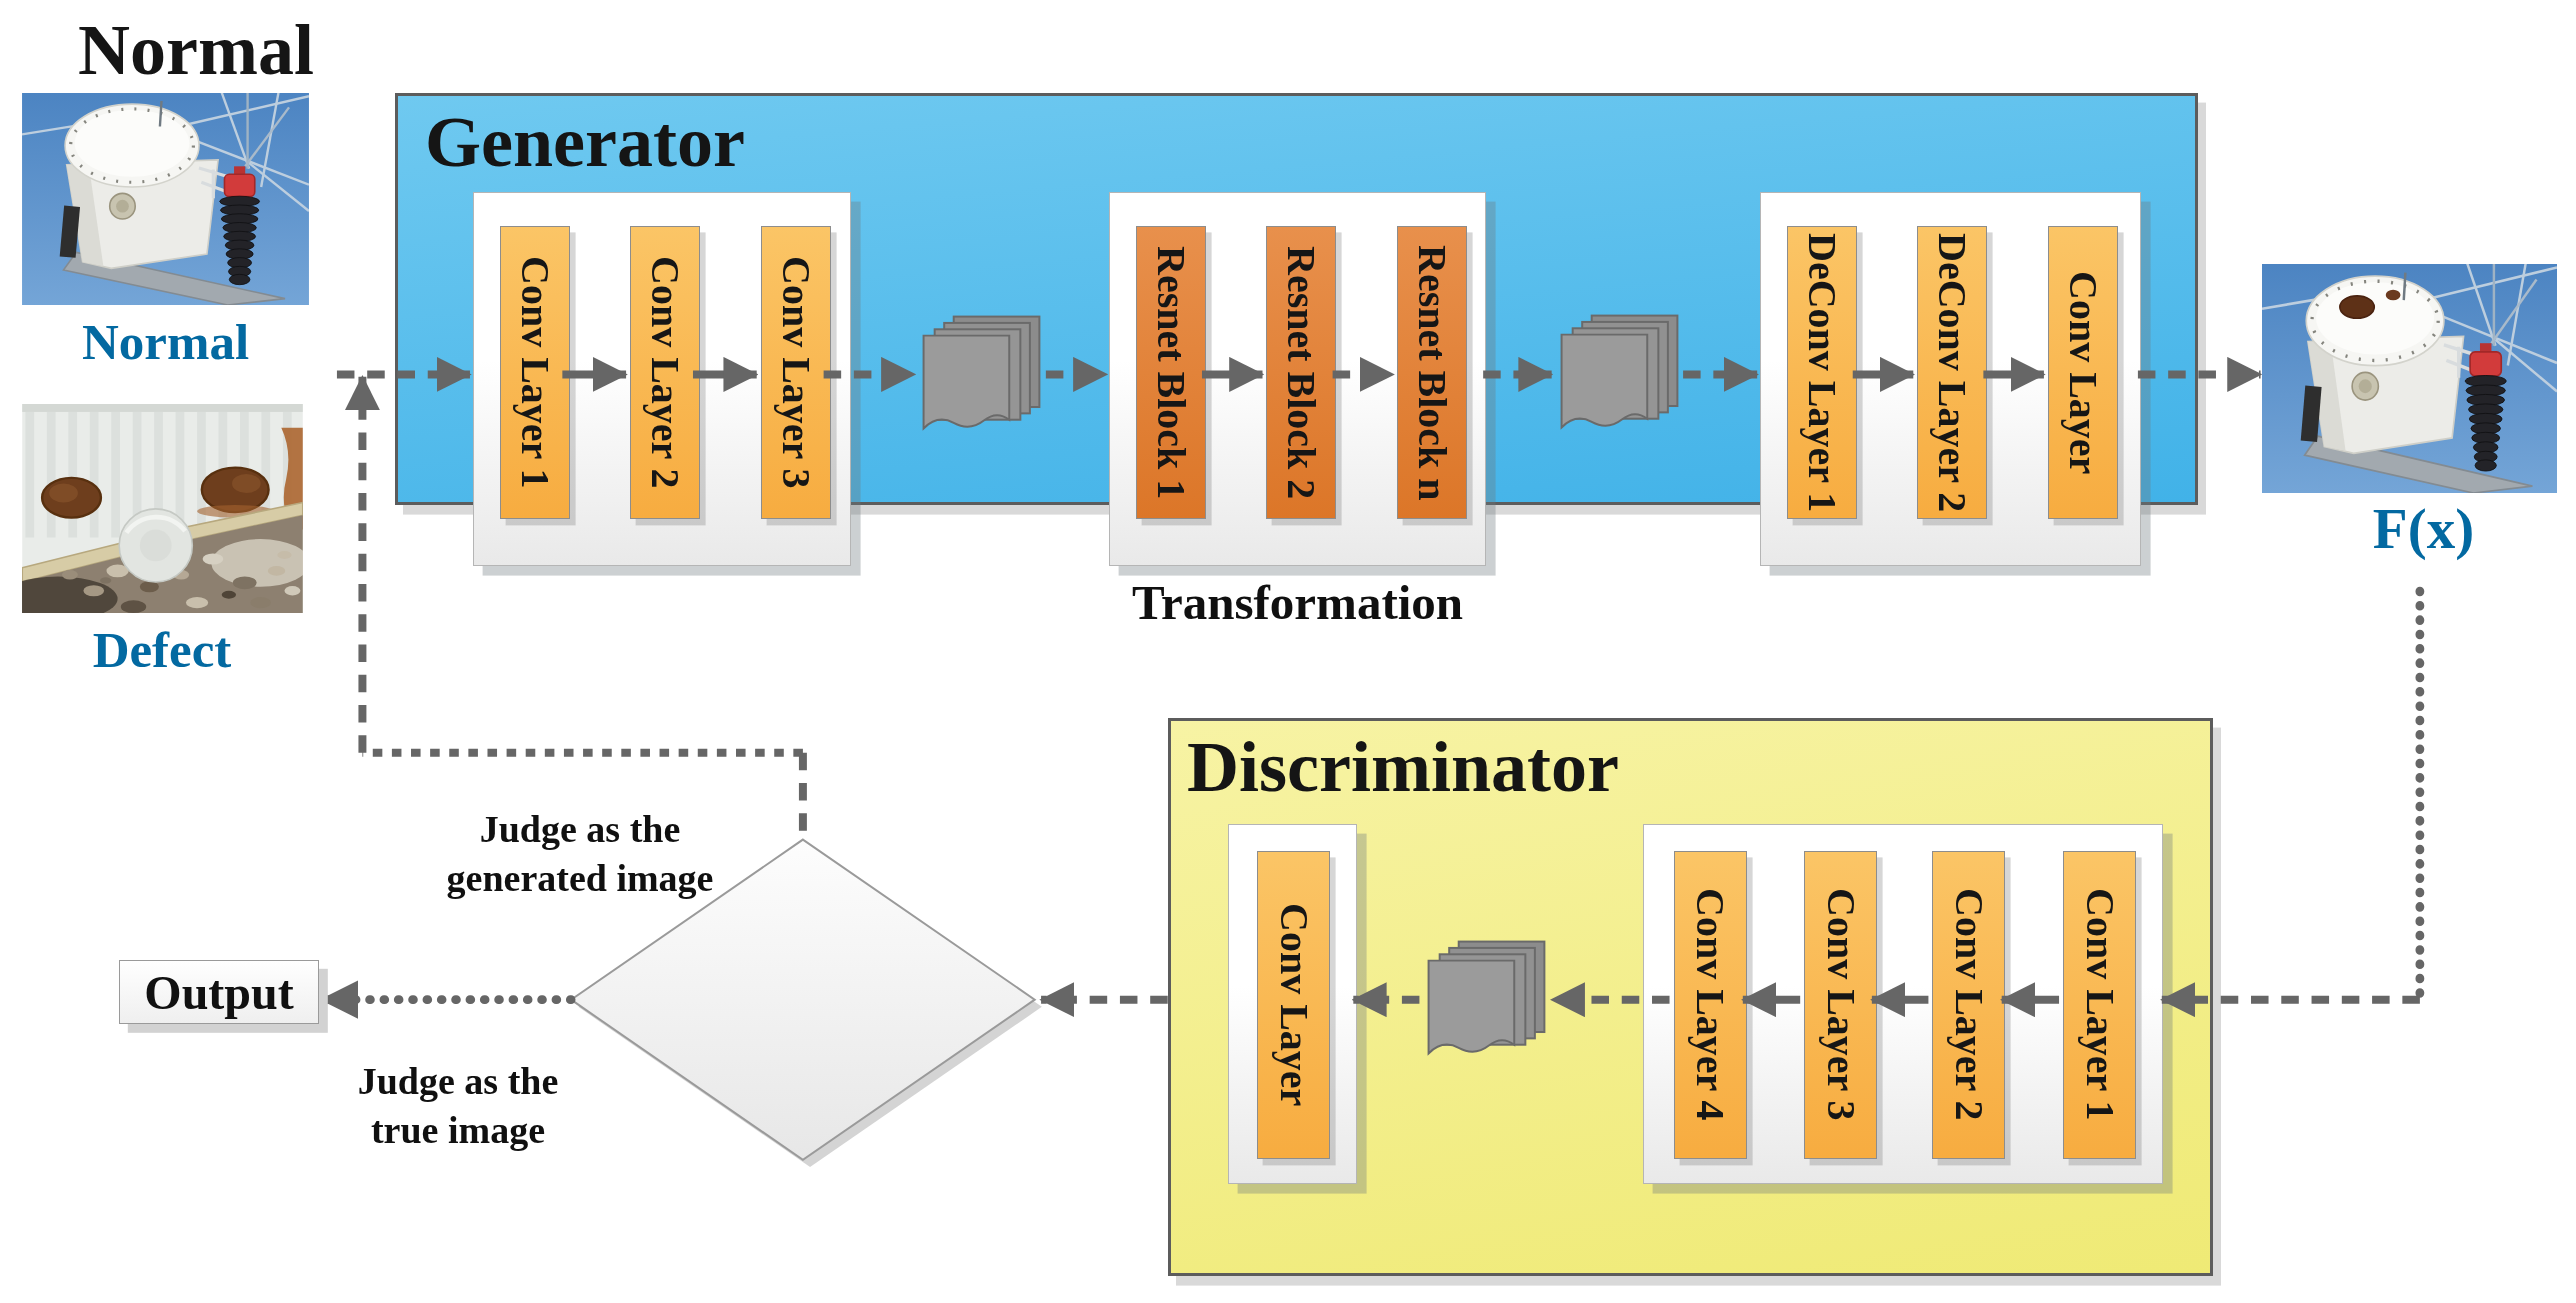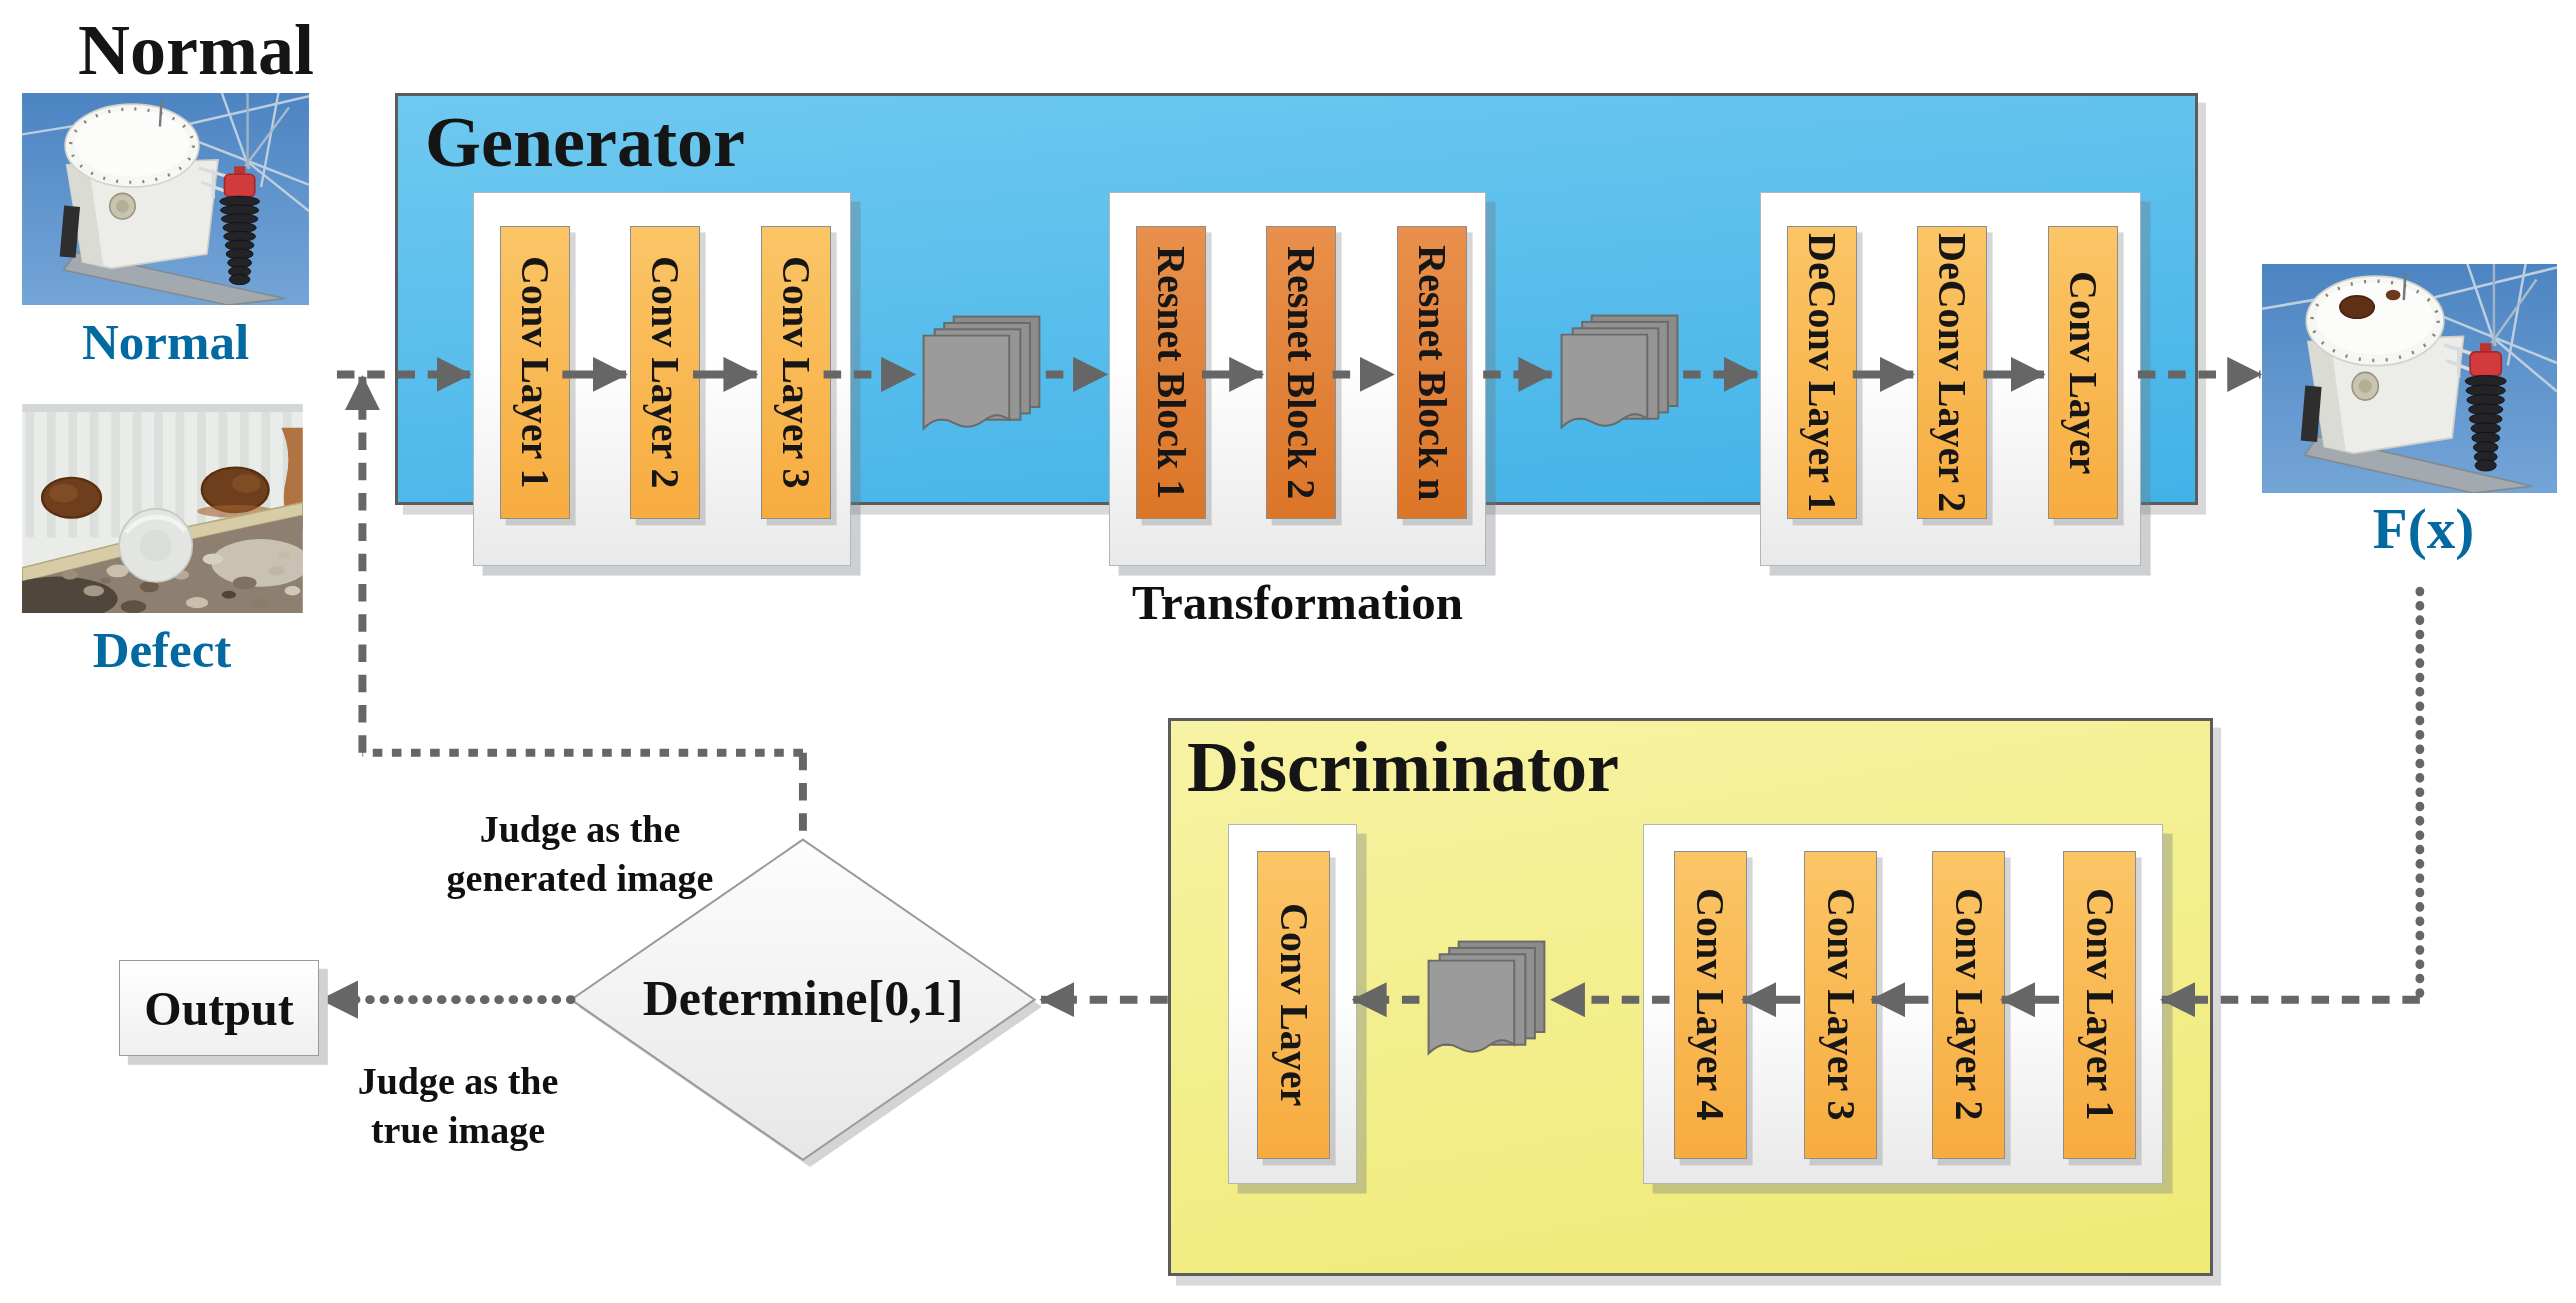--- a/index.html
+++ b/index.html
@@ -66,21 +66,21 @@
   .a-dotted   { stroke-dasharray:12 12; }
   .a-dots2    { stroke-dasharray:1 17; stroke-linecap:round; stroke-width:11; }
   .ah-fill    { fill:var(--arrow); }
 
   
   .decision-label {
     position:absolute; left:588px; top:973px; width:430px; z-index:20;
     text-align:center; font-weight:bold; font-size:50px; line-height:1; color:#131313;
   }
   .output-box {
-    position:absolute; left:119px; top:960px; width:200px; height:96px; z-index:20;
+    position:absolute; left:119px; top:960px; width:200px; height:64px; z-index:20;
     background:linear-gradient(180deg,#ffffff,#efefef);
     border:1.6px solid #9a9a9a; box-sizing:border-box;
     box-shadow:8.8px 8.8px 0 #d2d2d2;
     display:flex; align-items:center; justify-content:center;
   }
   .output-box span { font-weight:bold; font-size:48px; color:#111; }
 
   .annot {
     position:absolute; z-index:20; text-align:center;
     font-weight:bold; font-size:38px; line-height:49px; color:#101010;margin-top:44px;
@@ -335,21 +335,20 @@
     <path class="arrow a-dashed" marker-end="url(#ah)" d="M1782,1255 H1699"></path>
     <path class="arrow a-dashed" marker-end="url(#ah)" d="M1466,1255 H1307"></path>
 
     <path class="arrow a-dots2" marker-end="url(#ah)" d="M717,1255 H404"></path>
 
     <path class="arrow a-dashed" d="M1008,945 V1050"></path>
     <path class="arrow a-dotted" d="M1008,945 H455"></path>
     <path class="arrow a-dashed" marker-end="url(#ah)" d="M455,945 V473"></path>
   </svg>
 
-  <div class="decision-label">Determine[0,1]</div>
 
   <div class="output-box">
     <span>Output</span>
   </div>
 
   <div class="annot" style="left:341px; top:761px; width:478px;">
     <span style="display:block">Judge as the</span>
     <span style="display:block">generated image</span>
   </div>
 

